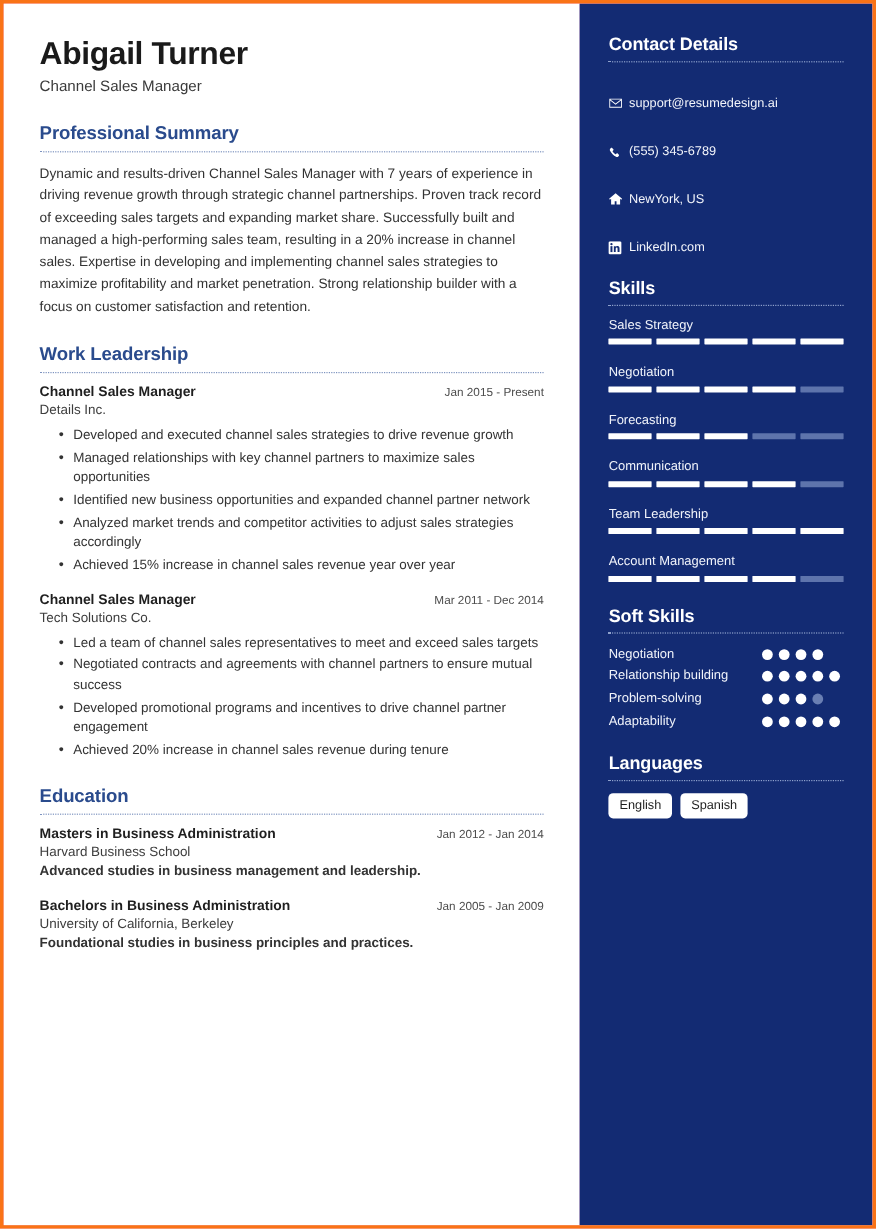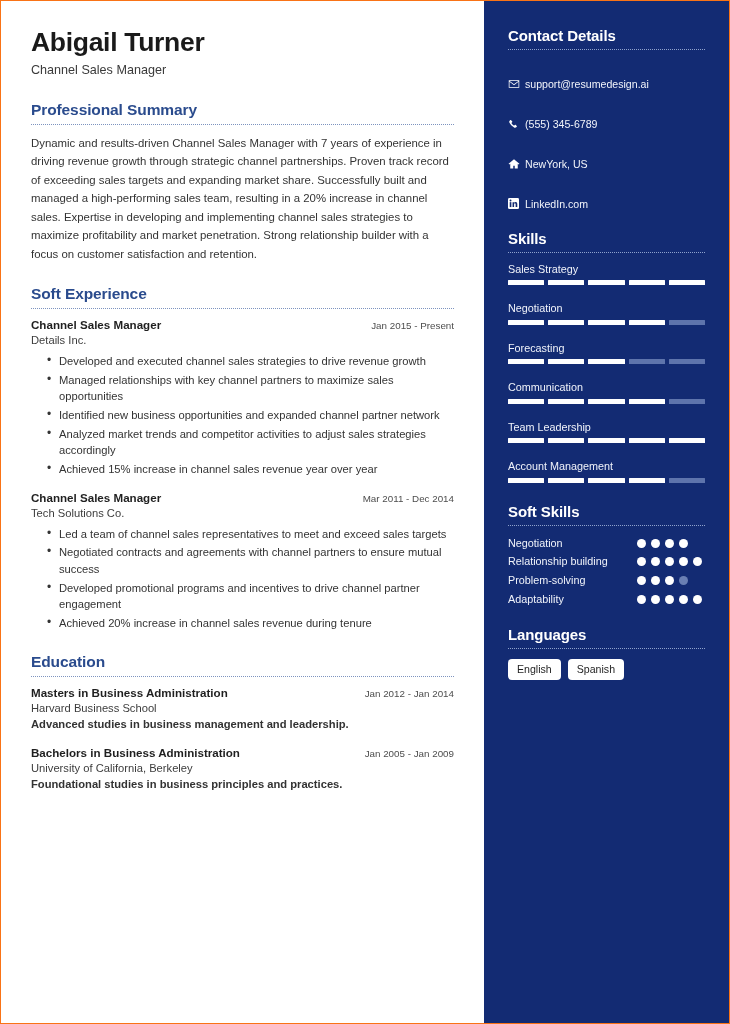--- a/index.html
+++ b/index.html
@@ -13,21 +13,21 @@
     -webkit-font-smoothing: antialiased;
   }
 
   .page {
     position: relative;
     width: 730px;
     height: 1024px;
     background: #f9a8d4;
     overflow: hidden;
     display: flex;
-    border: 1px solid #f97316;
+    border: 3px solid #f97316;
   }
 
   
   .main-col {
     width: 483px;
     padding: 26px 30px 0 30px;
     background: #ffffff;
   }
 
   .name {
@@ -149,21 +149,21 @@
   .side-rule {
     height: 0;
     border-top: 1.5px dotted #8fa2cc;
     margin-top: 5px;
     margin-bottom: 10px;
   }
 
   
   .contact-row {
     display: flex;
-    align-items: flex-start;
+    align-items: flex-end;
     margin-bottom: 7px;
     font-size: 10.6px;
     color: #f2f4fa;
     margin-top: 28px;
   }
 
   .contact-icon {
     width: 17px;
     min-width: 17px;
     display: inline-flex;
@@ -258,21 +258,21 @@
       <div class="job-title">Channel Sales Manager</div>
     </div>
 
     <div class="section">
       <div class="section-heading">Professional Summary</div>
       <div class="dot-rule"></div>
       <div class="summary-text">Dynamic and results-driven Channel Sales Manager with 7 years of experience in driving revenue growth through strategic channel partnerships. Proven track record of exceeding sales targets and expanding market share. Successfully built and managed a high-performing sales team, resulting in a 20% increase in channel sales. Expertise in developing and implementing channel sales strategies to maximize profitability and market penetration. Strong relationship builder with a focus on customer satisfaction and retention.</div>
     </div>
 
     <div class="section">
-      <div class="section-heading">Soft Experience</div>
+      <div class="section-heading">Work Leadership</div>
       <div class="dot-rule"></div>
       <div id="jobs-container">
           <div class="entry">
             <div class="entry-head">
               <div class="entry-role">Channel Sales Manager</div>
               <div class="entry-dates">Jan 2015 - Present</div>
             </div>
             <div class="entry-org">Details Inc.</div>
             <ul class="bullets">
               <li>Developed and executed channel sales strategies to drive revenue growth</li>

